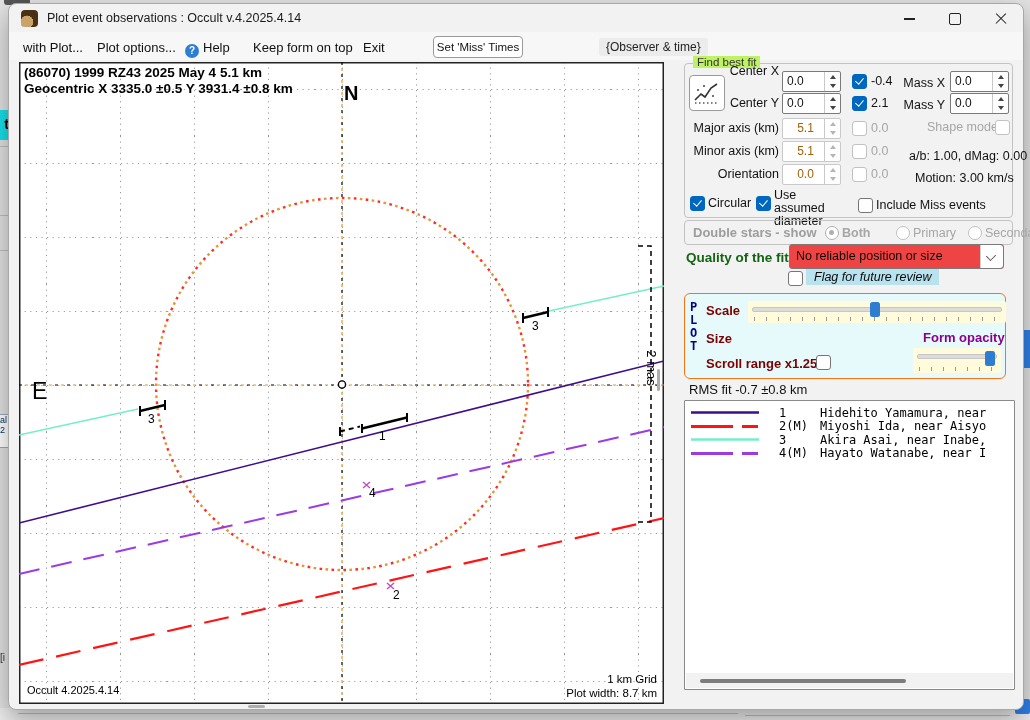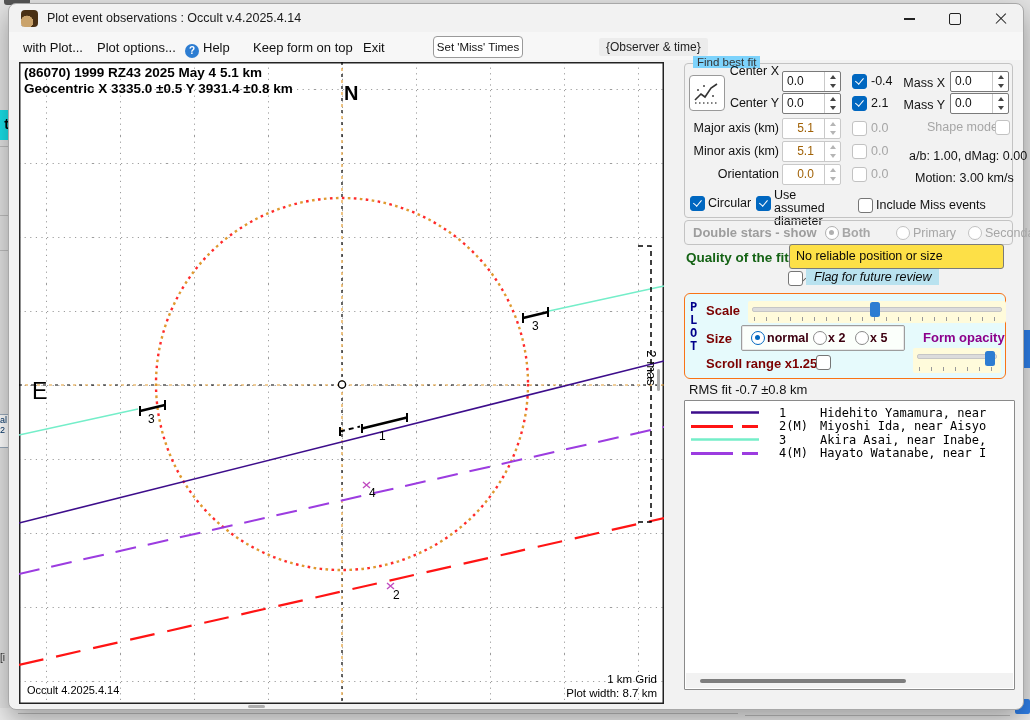--- a/index.html
+++ b/index.html
@@ -35,42 +35,42 @@
   .btn-miss{left:424px;top:4px;width:88px;height:20px;font:11.5px/20px "Liberation Sans",sans-serif;}
   .btn-editor{left:520px;top:15px;width:60px;height:24px;font:bold 13px/24px "Liberation Sans",sans-serif;border-color:#777;margin-top:40px;}
   .obs-time{left:590px;top:6px;background:#ececec;padding:2px 7px;font-size:12px;color:#222;border-radius:2px;}
   
   .plot-svg{left:10px;top:58px;}
   
   .lbl{position:absolute;font-size:12.5px;color:#111;white-space:nowrap;}
   .rlbl{text-align:right;}
   .dim{color:#a6a6a6;}
   .grp{position:absolute;border:1px solid #c3c3c3;border-radius:4px;}
-  .cap{position:absolute;top:-8px;left:8px;background:#7dd3fc;padding:0 4px;font-size:11.5px;color:#333;text-align:right;}
+  .cap{position:absolute;top:-8px;left:8px;background:#bef264;padding:0 4px;font-size:11.5px;color:#333;text-align:right;}
   .spin{position:absolute;width:57px;height:19px;background:#fff;border:1px solid #7a7a7a;border-radius:2px;display:flex;}
   .spin .v{flex:1;font-size:12px;color:#111;padding:2px 0 0 4px;}
   .spin .btns{width:15px;border-left:1px solid #c9c9c9;display:flex;flex-direction:column;}
   .spin .btns i{flex:1;display:flex;align-items:center;justify-content:center;}
   .tri-up{width:0;height:0;border-left:3.5px solid transparent;border-right:3.5px solid transparent;border-bottom:4.5px solid #444;}
   .tri-dn{width:0;height:0;border-left:3.5px solid transparent;border-right:3.5px solid transparent;border-top:4.5px solid #444;}
   .spin.dis{border-color:#c9c9c9;}
   .spin.dis .v{color:#a16207;text-align:center;}
   .spin.dis .tri-up{border-bottom-color:#b5b5b5;} .spin.dis .tri-dn{border-top-color:#b5b5b5;}
   .cb{position:absolute;width:13px;height:13px;border:1px solid #767676;border-radius:3px;background:#fff;}
   .cb.on{background:#0067c0;border-color:#0067c0;}
   .cb.on:after{content:"";position:absolute;left:4px;top:1px;width:3.5px;height:7px;border:solid #fff;border-width:0 1.8px 1.8px 0;transform:rotate(40deg);}
   .cb.dis{border-color:#c2c2c2;}
   .rd{position:absolute;width:12px;height:12px;border:1px solid #8a8a8a;border-radius:50%;background:#fff;}
   .rd.sel{border-color:#0067c0;}
   .rd.sel:after{content:"";position:absolute;left:2.5px;top:2.5px;width:5px;height:5px;border-radius:50%;background:#0067c0;}
   .rd.dis{border-color:#c2c2c2;}
   .rd.dis.sel{border-color:#b0b0b0;} .rd.dis.sel:after{background:#b0b0b0;}
   .grey-bold{font-weight:bold;color:#9d9d9d;font-size:13px;}
   .q-label{font:bold 13.5px "Liberation Sans",sans-serif;color:#156315;}
-  .combo{position:absolute;height:23px;border:1px solid #7a7a7a;border-radius:3px;background:#fde047;display:flex;flex-direction:column;}
+  .combo{position:absolute;height:23px;border:1px solid #7a7a7a;border-radius:3px;background:#ef4444;display:flex;}
   .combo .cv{flex:1;font-size:12.5px;color:#0a0a0a;padding:4px 0 0 6px;white-space:nowrap;}
   .combo .ca{width:22px;background:#fff;border-left:1px solid #d0d0d0;border-radius:0 3px 3px 0;position:relative;}
   .combo .ca:after{content:"";position:absolute;left:6px;top:7px;width:7px;height:7px;border:solid #555;border-width:0 0 1.6px 1.6px;transform:rotate(-45deg) scale(1,.8);}
   .flag-lab{font:italic 12.5px "Liberation Sans",sans-serif;color:#0a0a0a;background:#b9e2ef;padding:1px 8px;text-align:right;}
   .panel{background:#e6fafc;border:1px solid #f97316;border-radius:6px;}
   .vplot{font:bold 12px/13px "DejaVu Sans Mono",monospace;color:#00008B;width:11px;word-break:break-all;letter-spacing:0;}
   .maroon{font:bold 13px "Liberation Sans",sans-serif;color:#7b0000;}
   .purpleb{font:bold 13px "Liberation Sans",sans-serif;color:#8B008B;}
   .slider{position:absolute;background:#fffbdb;border-radius:2px;}
   .groove{position:absolute;left:4px;right:4px;top:6px;height:3px;background:#dcdcdc;border:1px solid #c6c6c6;border-radius:2px;}
@@ -343,28 +343,20 @@
 
   <div class="abs panel" style="left:675px;top:289px;width:320px;height:84px;">
     <div class="abs vplot" style="left:5px;top:7px;">PLOT</div>
     <span class="abs maroon" style="left:21px;top:9px;">Scale</span>
     <div class="slider" style="left:63px;top:7px;width:258px;height:22px;">
       <div class="groove"></div>
       <div class="ticks"></div>
       <div class="thumb" style="left:122px;"></div>
     </div>
     <span class="abs maroon" style="left:21px;top:37px;">Size</span>
-    <div class="size-box" style="left:56px;top:31px;width:162px;height:24px;">
-      <span class="rd sel" style="left:9px;top:5px;"></span>
-      <span class="size-lab" style="left:25px;top:5px;">normal</span>
-      <span class="rd" style="left:71px;top:5px;"></span>
-      <span class="size-lab" style="left:86px;top:5px;">x 2</span>
-      <span class="rd" style="left:113px;top:5px;"></span>
-      <span class="size-lab" style="left:128px;top:5px;">x 5</span>
-    </div>
     <span class="abs purpleb" style="left:238px;top:36px;">Form opacity</span>
     <span class="abs maroon" style="left:21px;top:62px;">Scroll range x1.25</span>
     <span class="cb" style="left:131px;top:61px;"></span>
     <div class="slider" style="left:228px;top:54px;width:88px;height:25px;">
       <div class="groove"></div>
       <div class="ticks"></div>
       <div class="thumb" style="left:72px;top:3px;"></div>
     </div>
   </div>
 

